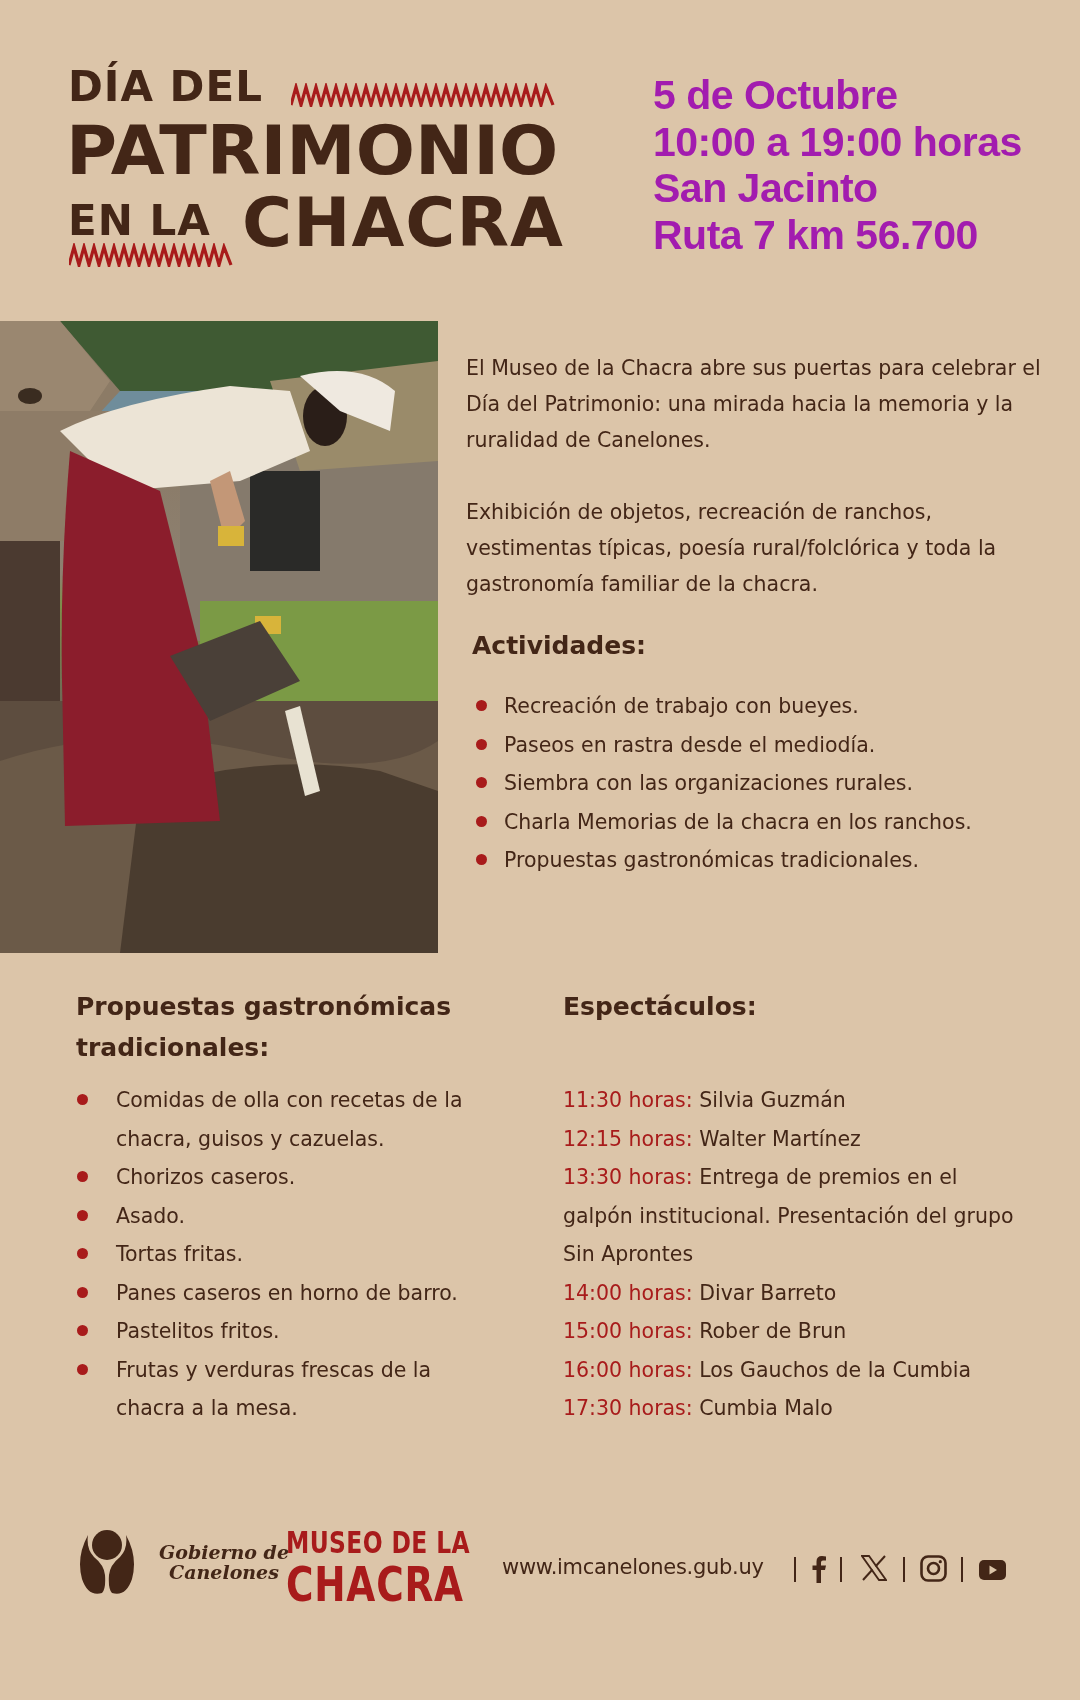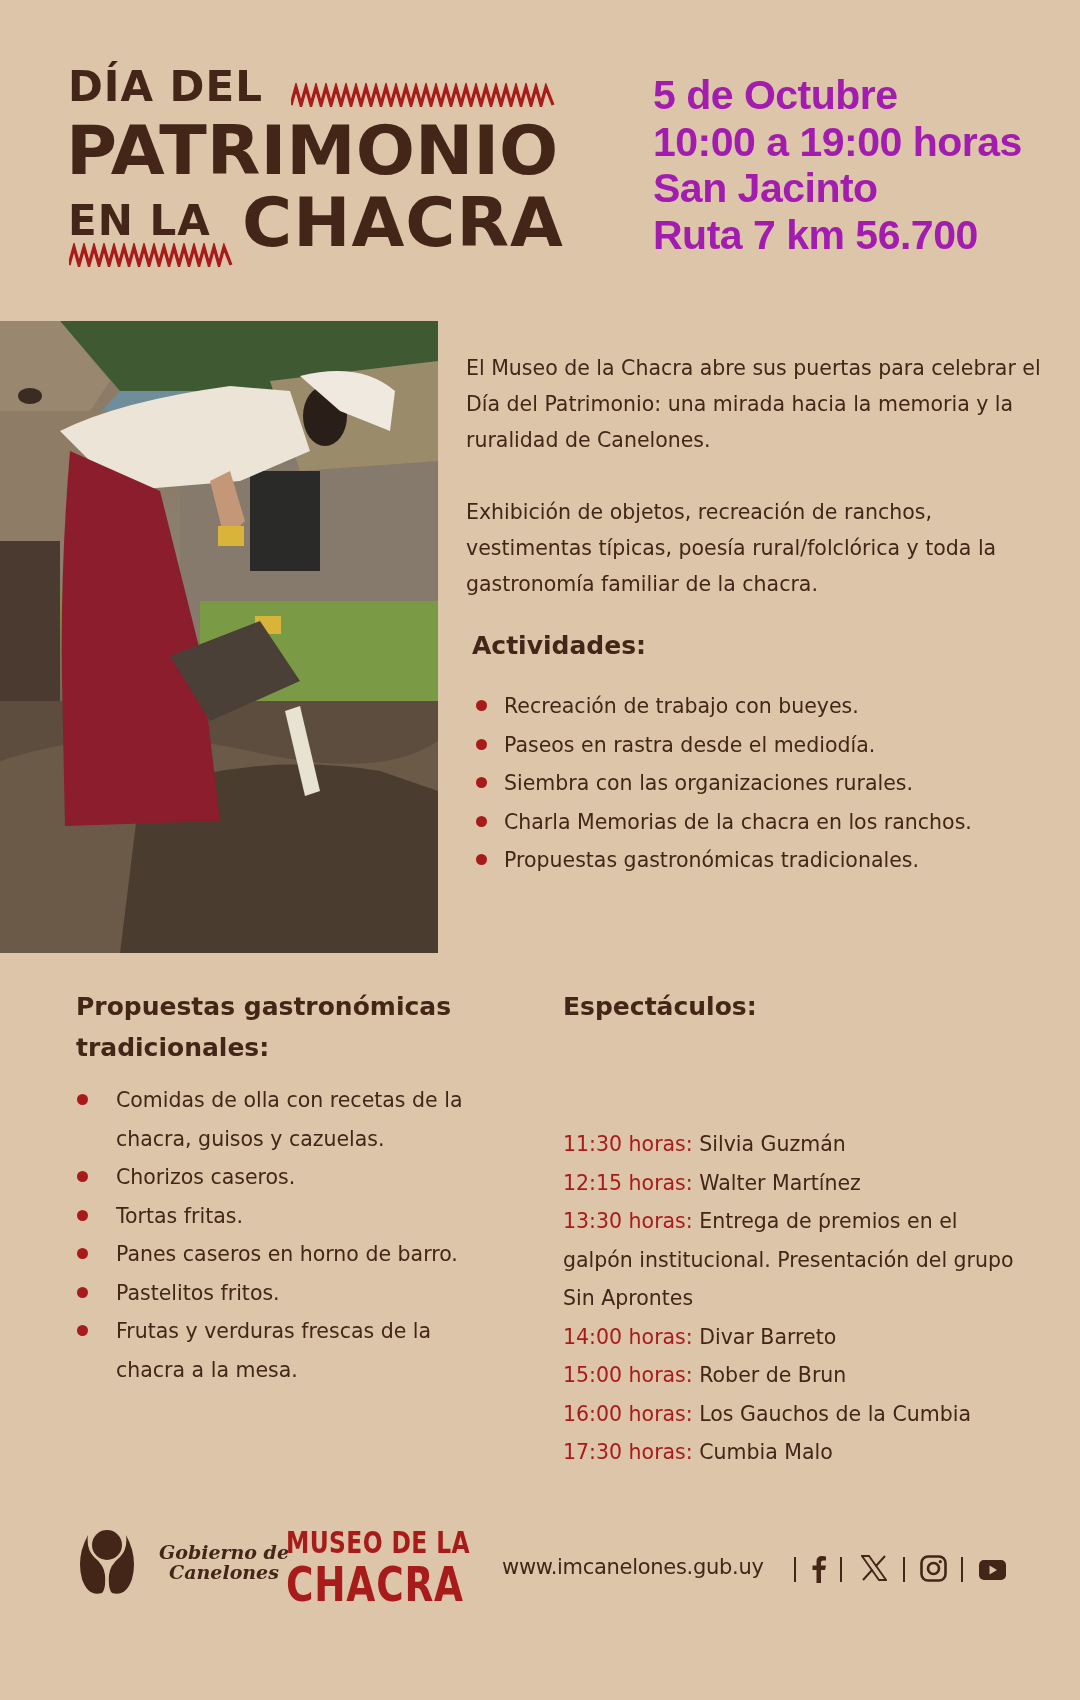--- a/index.html
+++ b/index.html
@@ -36,21 +36,21 @@
   .list li { position:relative; line-height:38.5px; }
   .list li .dot {
     position:absolute; width:11px; height:11px; border-radius:50%; background:#a81b1b;
   }
   .act-list { left:504px; top:687px; width:560px; }
   .act-list li .dot { left:-28px; top:13px; }
   .gas-h { left:76px; top:986px; width:460px; }
   .gas-list { left:116px; top:1081px; width:420px; }
   .gas-list li .dot { left:-39px; top:13px; }
   .esp-h { left:563px; top:986px;text-align:right; }
-  .esp-list { left:563px; top:1081px; width:480px;margin-top:44px; }
+  .esp-list { left:563px; top:1081px; width:480px; }
   .esp-list li { line-height:38.5px; }
   .time { color:#a81b1b; }
   .gov-logo { left:78px; top:1527px; }
   .gov-text {
     left:159px; top:1542px; font-family:"DejaVu Serif", serif; font-style:italic; font-weight:bold;
     font-size:19px; line-height:20px; color:#432617; text-align:center;
   }
   .museo {
     left:286px; top:1528px; color:#a81b1b; font-family:"DejaVu Sans", sans-serif; font-weight:bold;
     line-height:1; transform:scaleX(0.78); transform-origin:left;
@@ -119,20 +119,21 @@
   <li><span class="dot"></span><span>Paseos en rastra desde el mediodía.</span></li>
   <li><span class="dot"></span><span>Siembra con las organizaciones rurales.</span></li>
   <li><span class="dot"></span><span>Charla Memorias de la chacra en los ranchos.</span></li>
   <li><span class="dot"></span><span>Propuestas gastronómicas tradicionales.</span></li>
 </ul>
 
 <div class="abs heading gas-h">Propuestas gastronómicas tradicionales:</div>
 <ul class="abs list body-text gas-list">
   <li style="padding-right:20px"><span class="dot"></span><span>Comidas de olla con recetas de la chacra, guisos y cazuelas.</span></li>
   <li><span class="dot"></span><span>Chorizos caseros.</span></li>
+  <li><span class="dot"></span><span>Asado.</span></li>
   <li><span class="dot"></span><span>Tortas fritas.</span></li>
   <li style="white-space:nowrap"><span class="dot"></span><span>Panes caseros en horno de barro.</span></li>
   <li><span class="dot"></span><span>Pastelitos fritos.</span></li>
   <li style="padding-right:60px"><span class="dot"></span><span>Frutas y verduras frescas de la chacra a la mesa.</span></li>
 </ul>
 
 <div class="abs heading esp-h">Espectáculos:</div>
 <ul class="abs list body-text esp-list">
   <li><span class="time">11:30 horas:</span> <span>Silvia Guzmán</span></li>
   <li><span class="time">12:15 horas:</span> <span>Walter Martínez</span></li>

